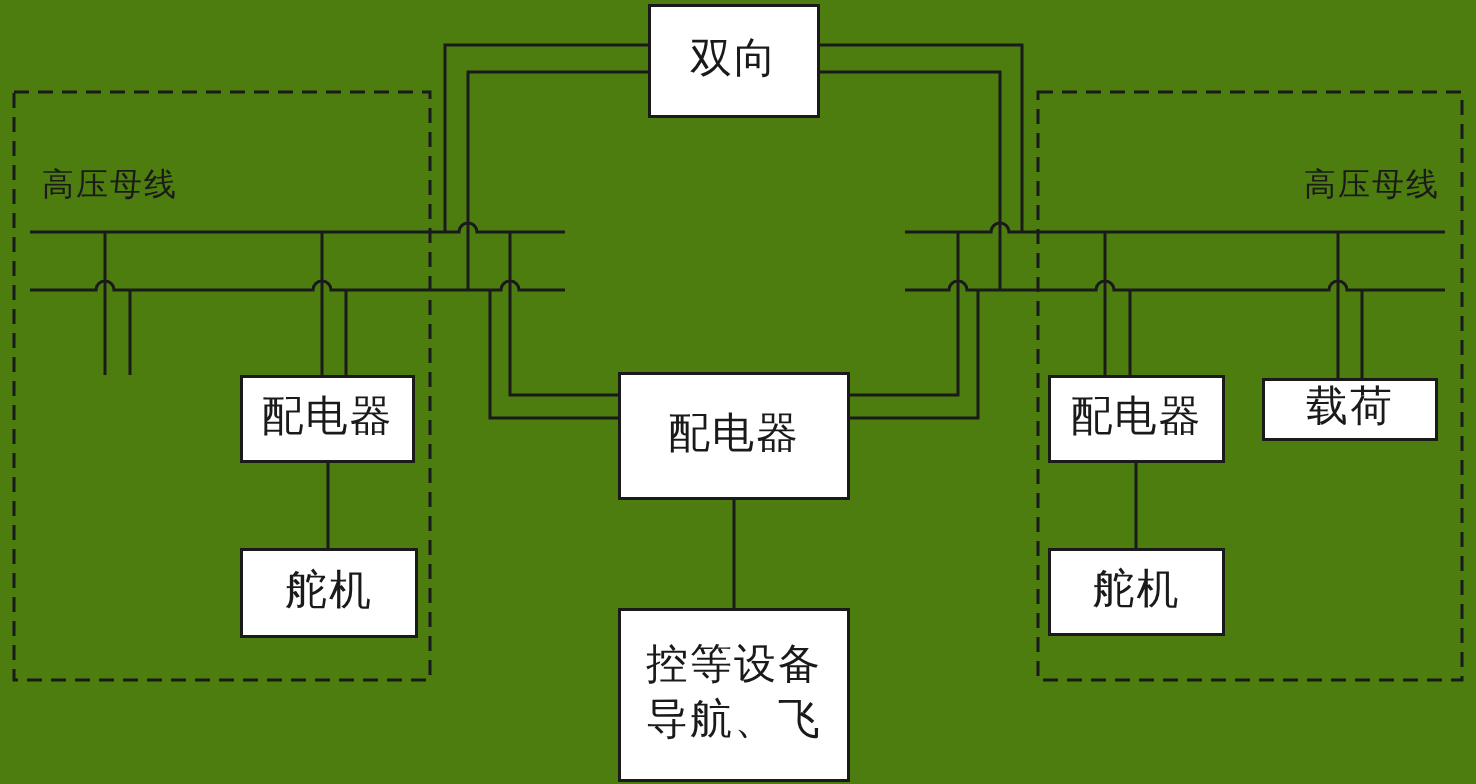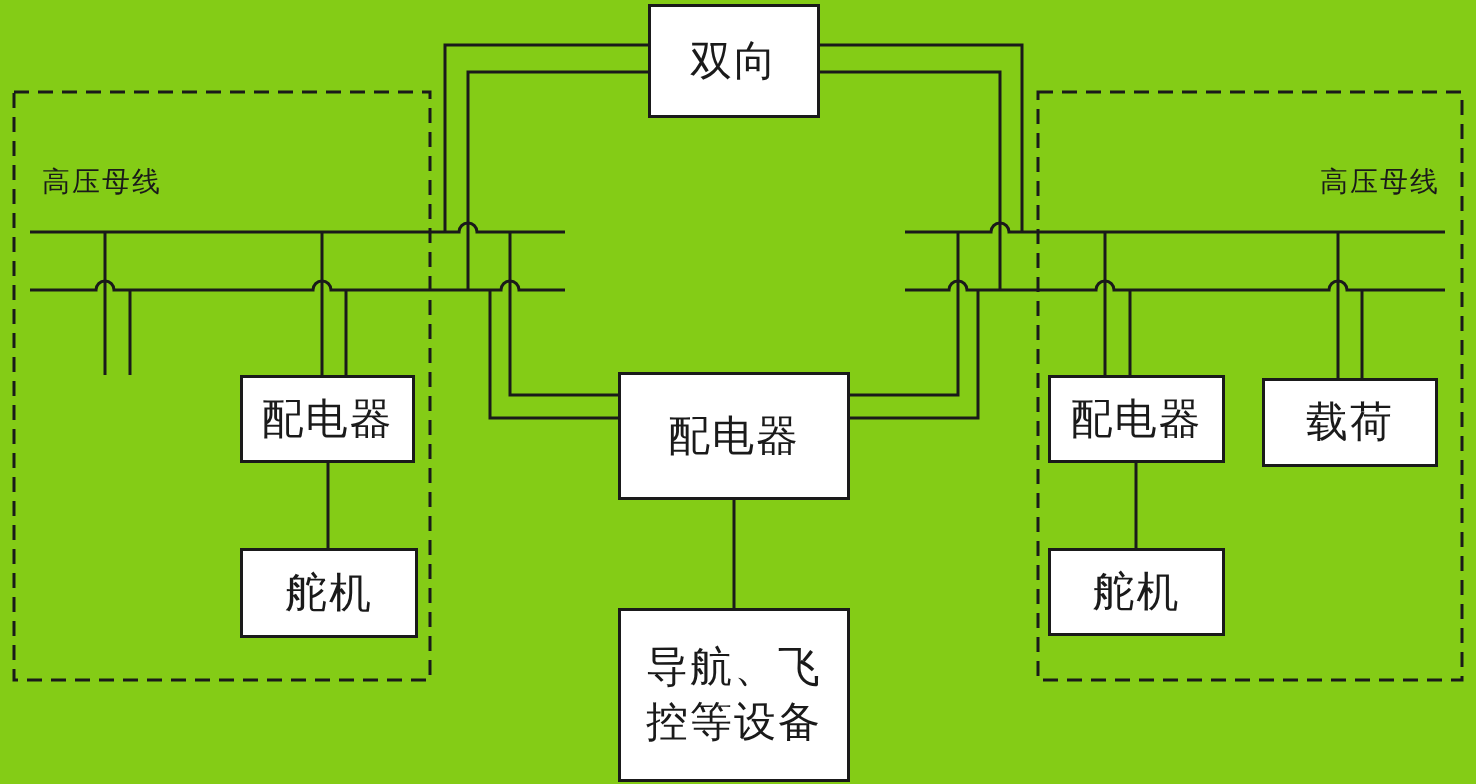--- a/index.html
+++ b/index.html
@@ -1,23 +1,23 @@
 <!DOCTYPE html>
 <html style="--line: #1a1a1a;"><head>
 <meta charset="utf-8">
 <style>
   :root { --line: #1a1a1a; }
   html, body { margin: 0; padding: 0; background: #ffffff; }
   .stage {
     position: relative;
     width: 1476px;
     height: 784px;
-    background: #84cc16;
+    background: #4d7c0f;
     overflow: hidden;
-    font-family: Liberation Serif, serif;
+    font-family: Liberation Mono, monospace;
     color: var(--line);
   }
   svg.wiring {
     position: absolute;
     left: 0; top: 0;
     width: 1476px; height: 784px;
   }
   svg.wiring path, svg.wiring rect {
     fill: none;
     stroke: var(--line);
@@ -33,21 +33,21 @@
     flex-direction: column;
     align-items: center;
     justify-content: center;
     font-size: 42px;
     letter-spacing: 2px;
     line-height: 1.3;
     text-align: center;
   }
   .bus-label {
     position: absolute;
-    font-size: 28px;
+    font-size: 32px;
     letter-spacing: 2px;
     white-space: nowrap;
   }
   .bus-label.right { text-align: right; }
 </style>
 </head>
 <body>
 
 <div class="stage">
 
@@ -99,29 +99,29 @@
 
   <div class="box" style="left:240px; top:548px; width:178px; height:90px;">
     <div>舵机</div>
   </div>
 
   <div class="box" style="left:618px; top:372px; width:232px; height:128px;">
     <div>配电器</div>
   </div>
 
   <div class="box" style="left:618px; top:608px; width:232px; height:174px;">
+    <div>控等设备</div>
     <div>导航、飞</div>
-    <div>控等设备</div>
   </div>
 
   <div class="box" style="left:1048px; top:375px; width:177px; height:88px;">
     <div>配电器</div>
   </div>
 
-  <div class="box" style="left:1262px; top:378px; width:176px; height:89px;">
+  <div class="box" style="left:1262px; top:378px; width:176px; height:63px;">
     <div>载荷</div>
   </div>
 
   <div class="box" style="left:1048px; top:548px; width:177px; height:88px;">
     <div>舵机</div>
   </div>
 
 </div>
 
 </body></html>

